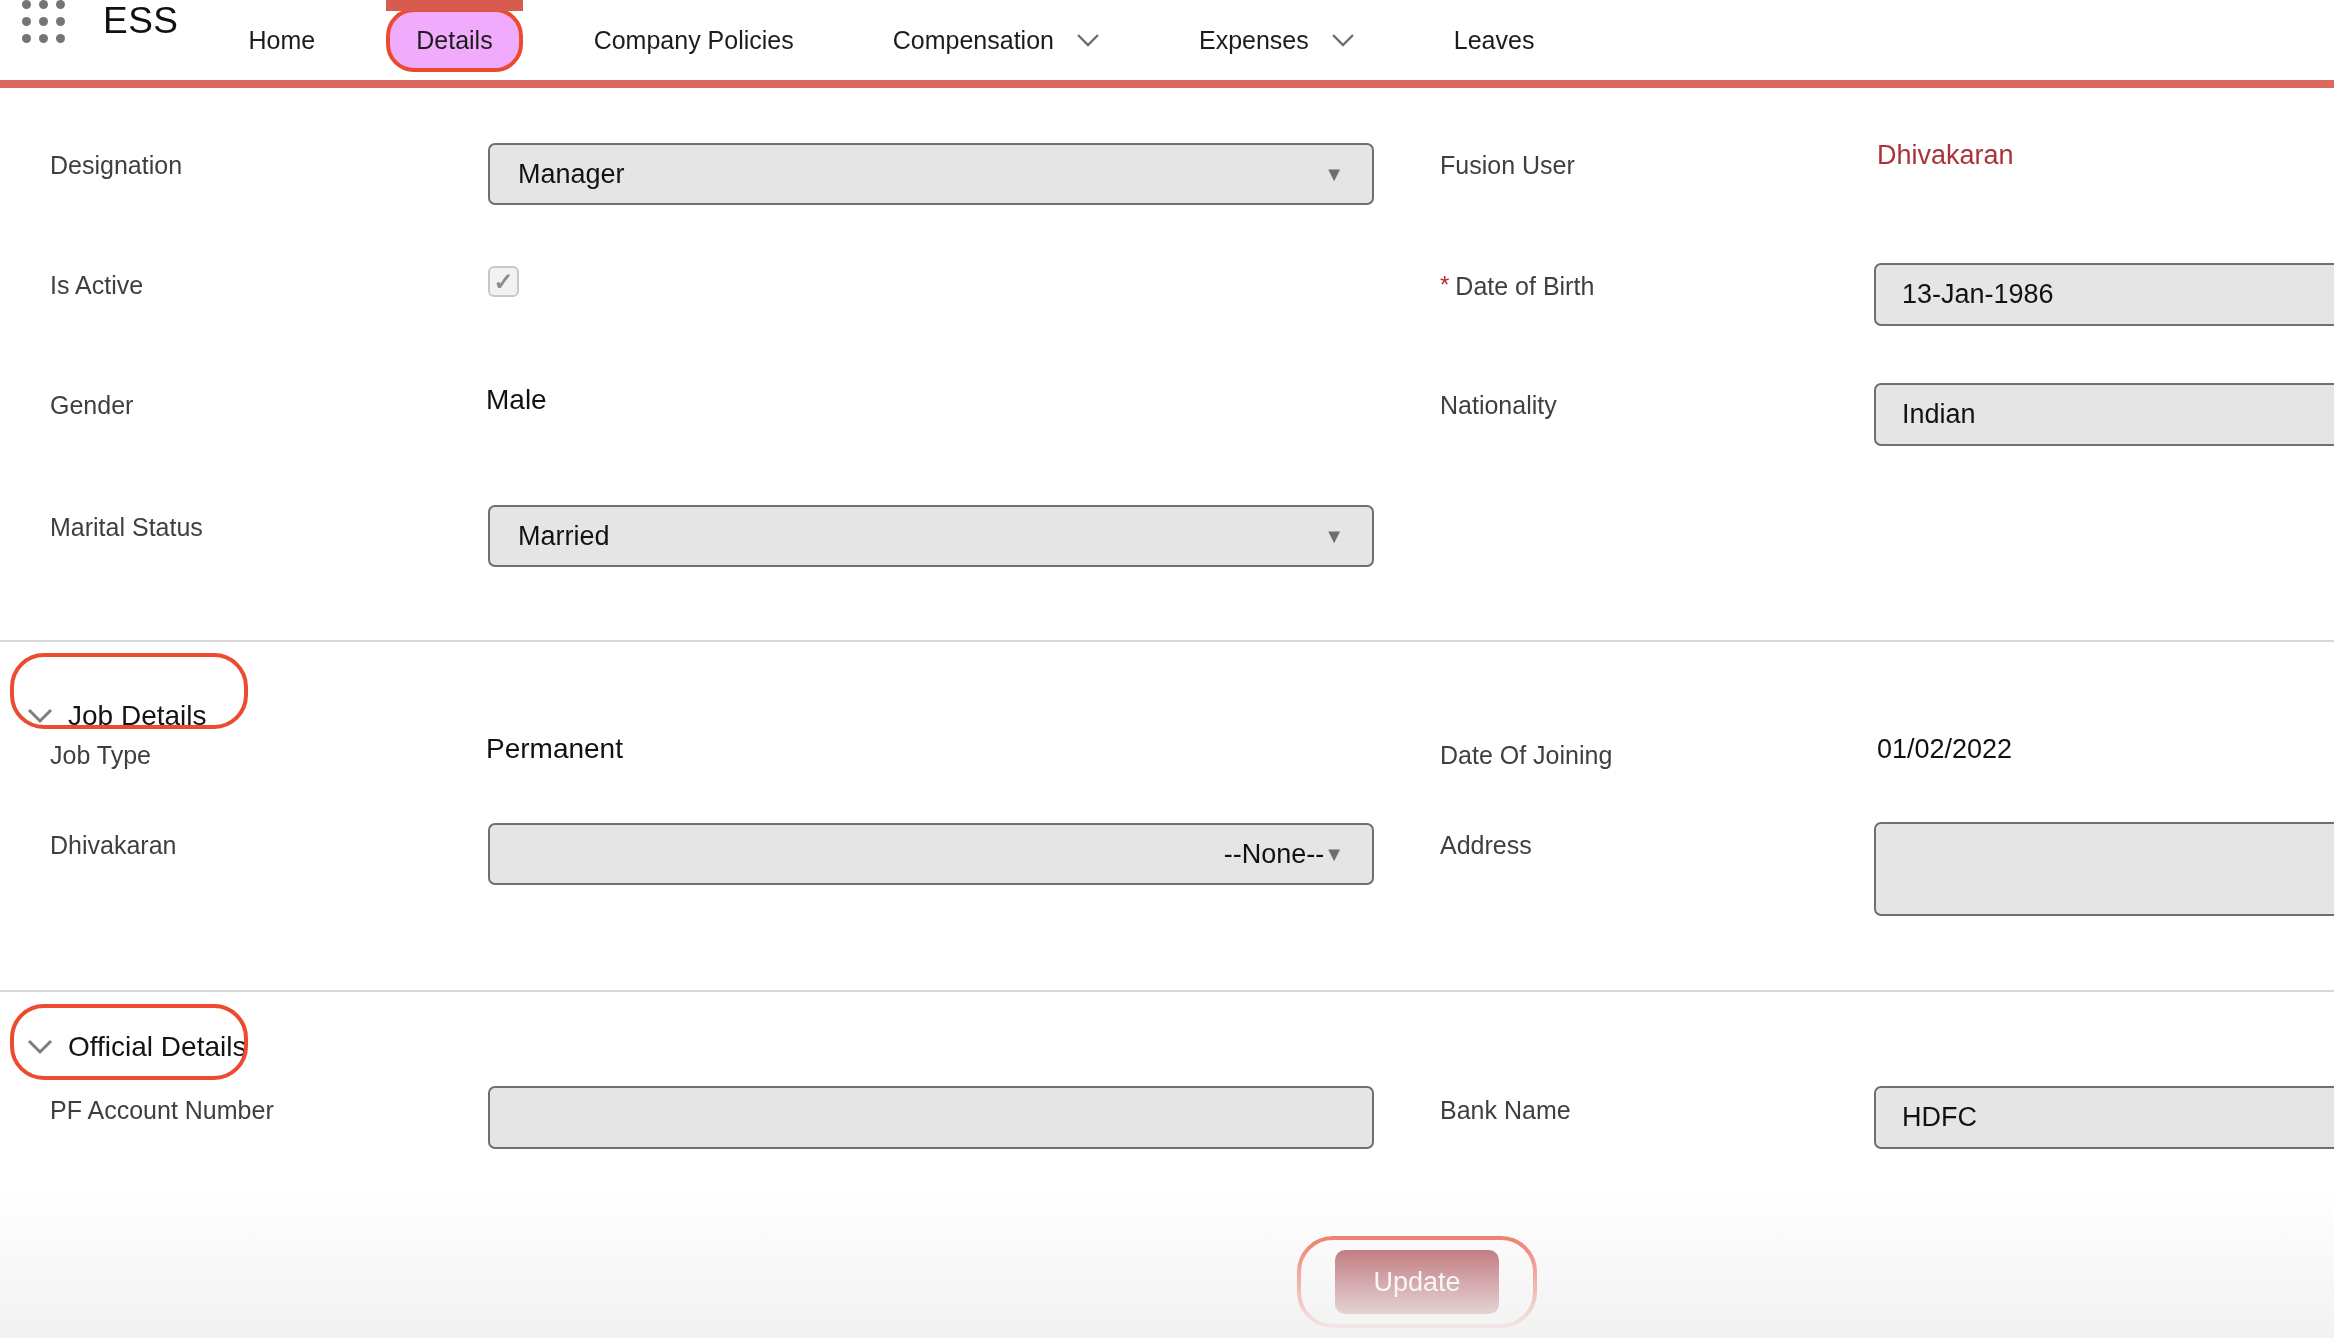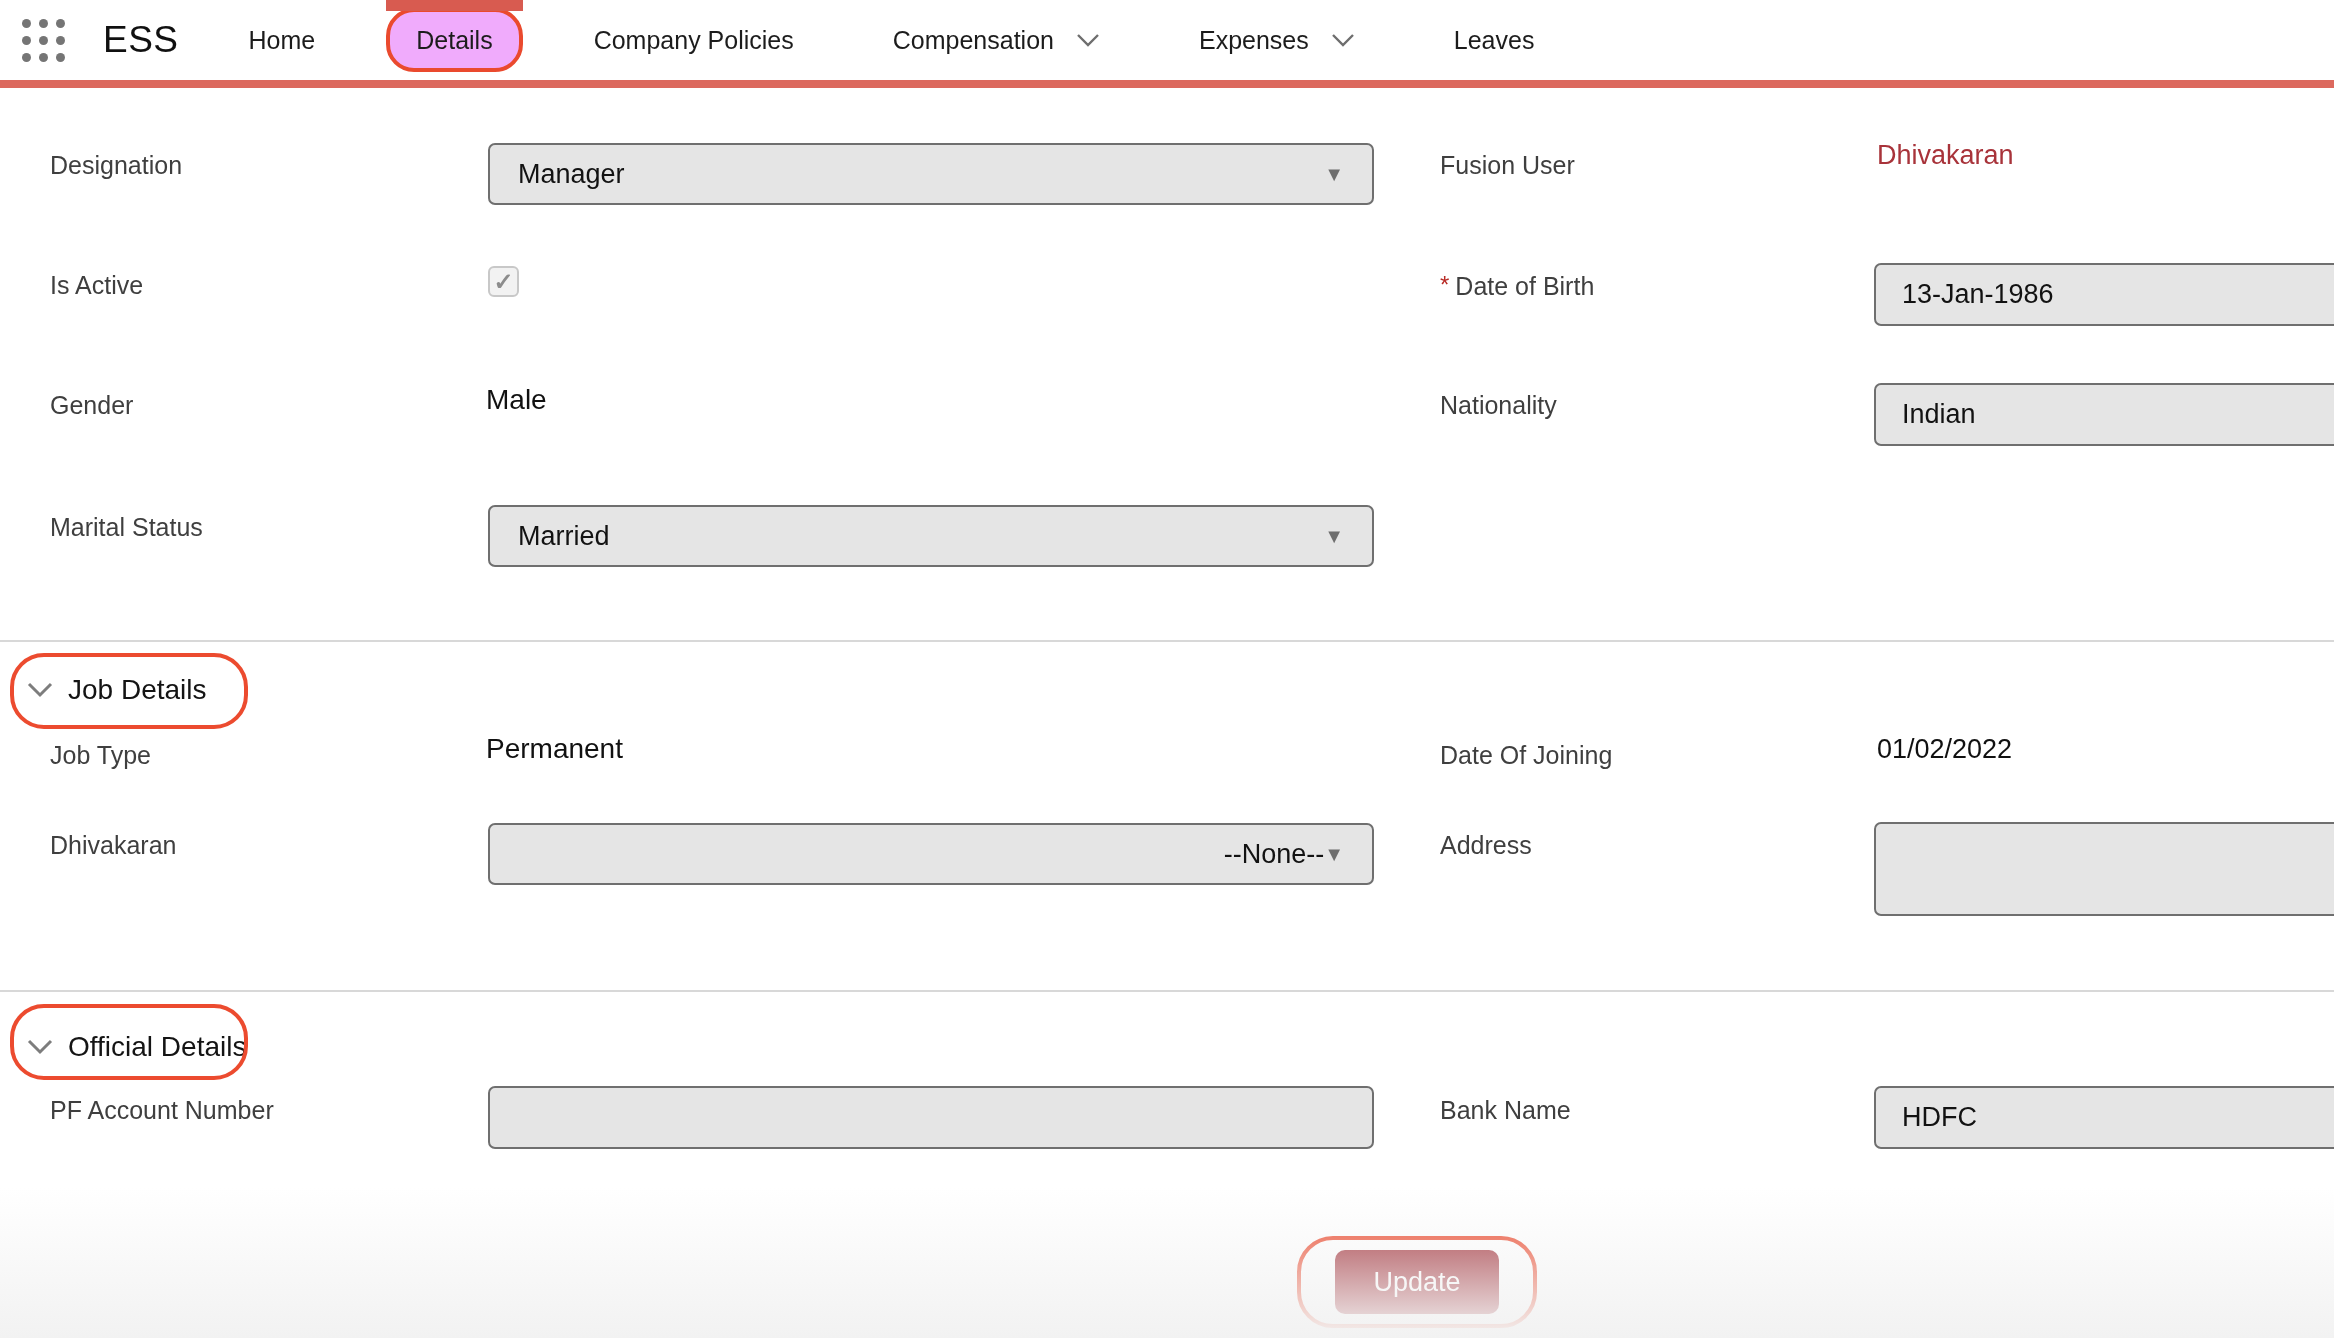--- a/index.html
+++ b/index.html
@@ -10,21 +10,20 @@
     overflow: hidden;
     position: relative;
   }
   .page { position: relative; width: 2334px; height: 1338px; background: #fff; }
 
   
   header.nav {
     position: relative;
     height: 88px;
     display: flex;
-    align-items: center;
     background: #fff;
     border-bottom: 8px solid #dc695e;
     z-index: 5;
   }
   .grid-icon {
     margin-left: 22px;
     display: grid;
     grid-template-columns: repeat(3, 9px);
     grid-template-rows: repeat(3, 9px);
     gap: 8px;
@@ -239,21 +238,21 @@
     <input class="input-box" style="left: 1874px; top: 287px;" value="Indian">
 
     <span class="lbl" style="left:50px; top:417px;">Marital Status</span>
     <div class="select-box" style="left:488px; top:409px;">
       <span>Married</span>
       <span class="select-arrow">▼</span>
     </div>
 
     <div class="divider" style="top:544px;"></div>
 
-    <div class="section-head" style="left:26px; top:564px; height:60px;">
+    <div class="section-head" style="left:26px; top:590px; height:60px;">
       <span class="chev">
         <svg width="28" height="18" viewBox="0 0 28 18">
             <polyline points="3,3 14,14 25,3" fill="none" stroke="#7d7d7d" stroke-width="3"></polyline>
           </svg>
       </span>
       <span class="section-title">Job Details</span>
     </div>
     <div class="annot" style="left:10px; top:557px; width:238px; height:76px;"></div>
 
     <span class="lbl" style="left:50px; top:645px;">Job Type</span>

